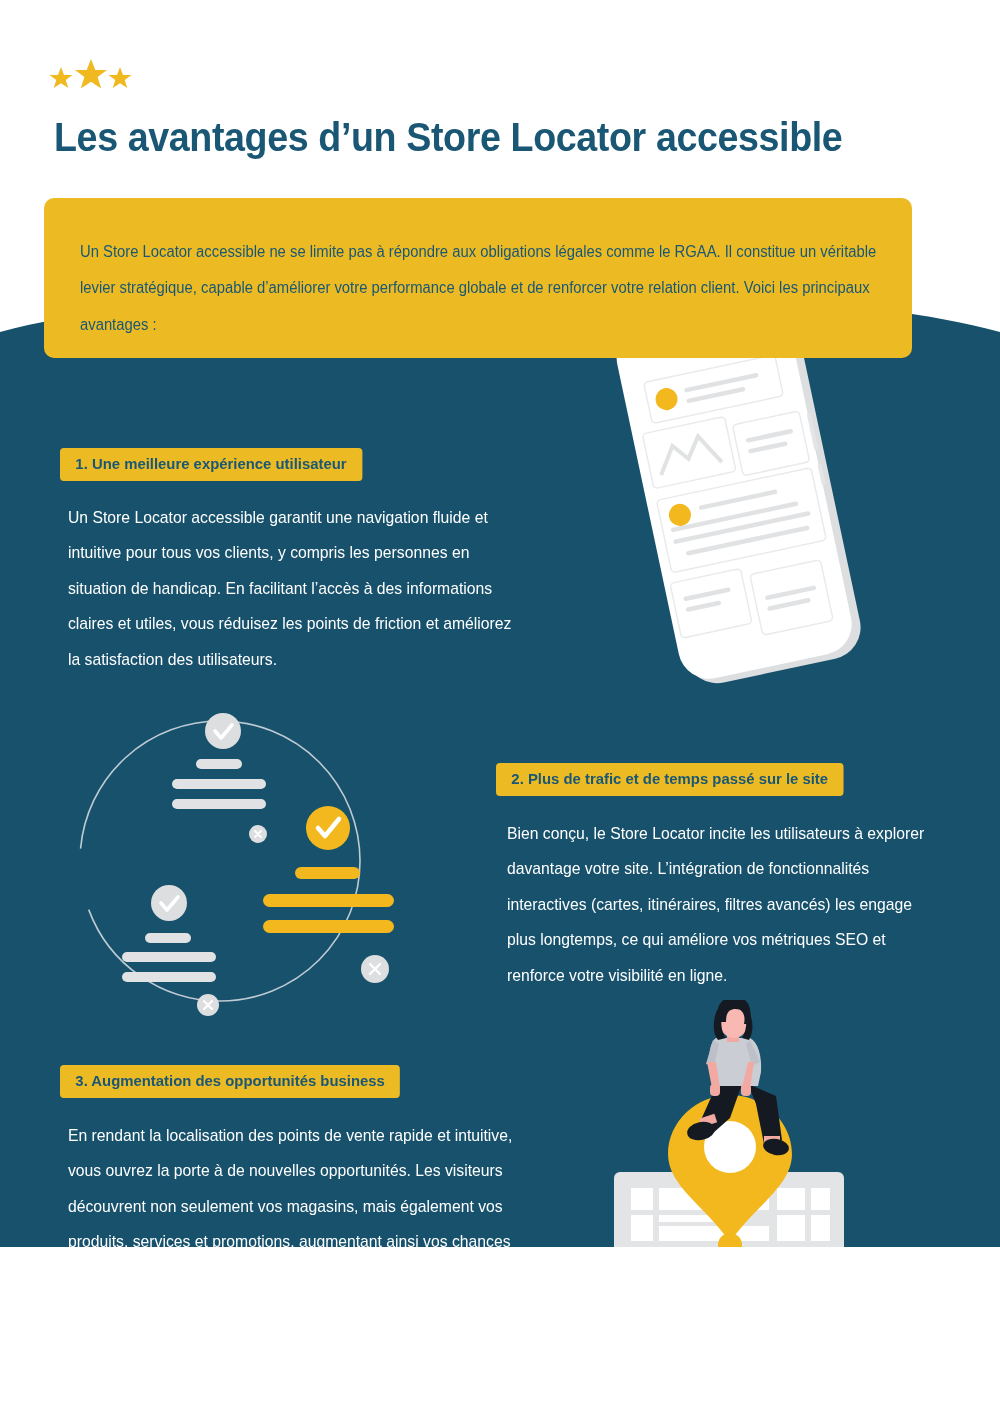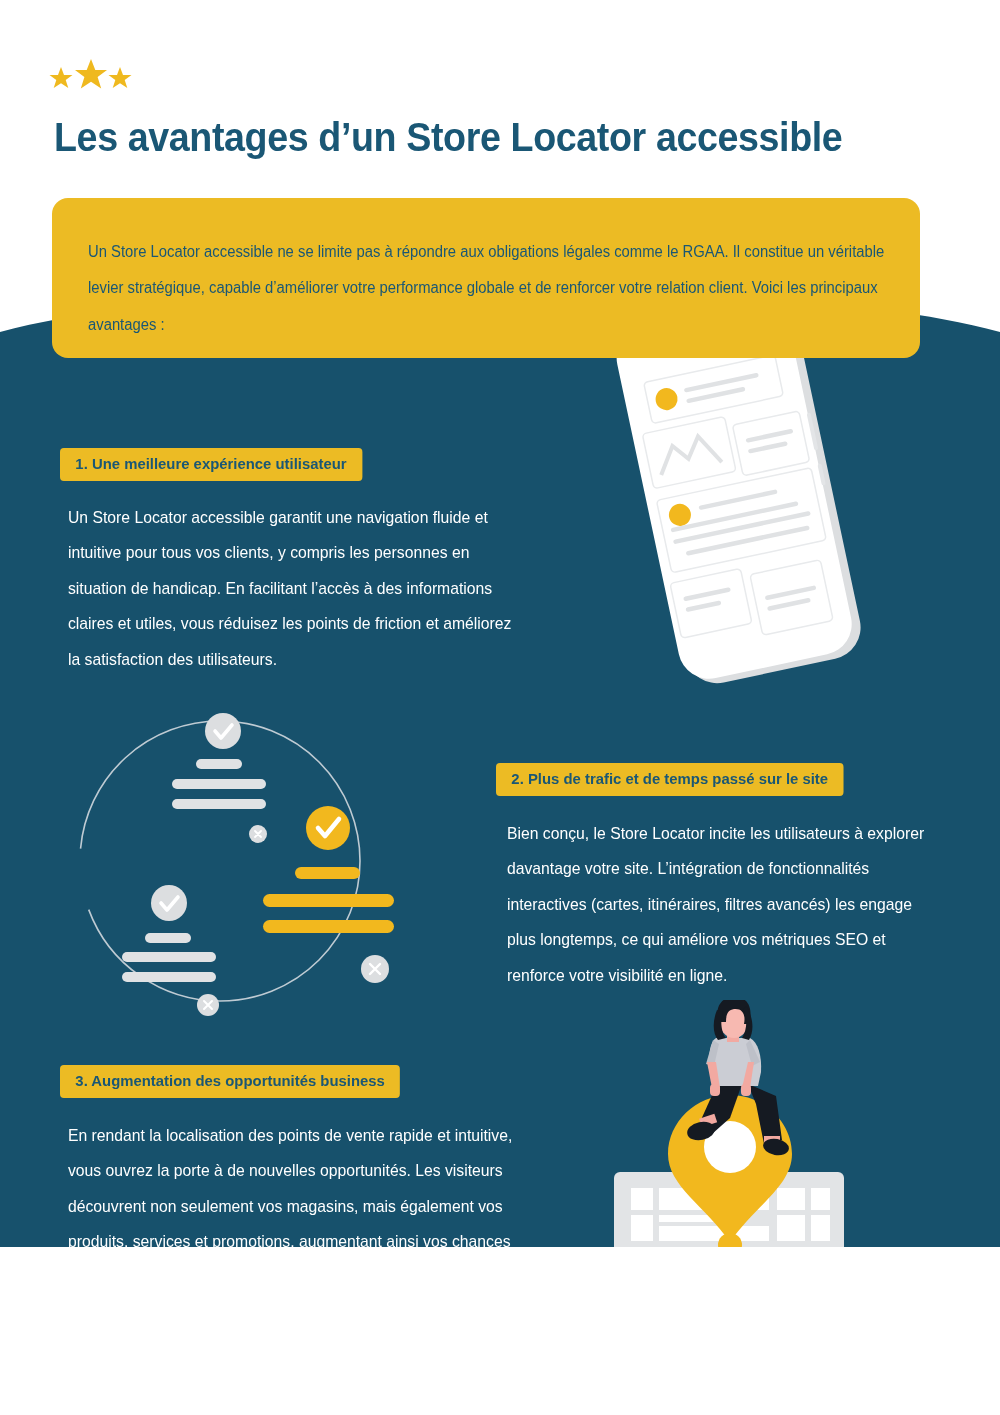--- a/index.html
+++ b/index.html
@@ -24,22 +24,22 @@
     position:absolute;left:54px;top:115px;z-index:20;
     font-size:40px;font-weight:bold;color:#1A5775;
     font-family:"Liberation Sans", sans-serif;
     letter-spacing:-0.4px;
     transform:scaleX(0.94);transform-origin:left center;
     white-space:nowrap;
   }
 
   
   #intro-box{
-    position:absolute;left:52px;top:198px;width:868px;height:160px;
-    background:#ECBB24;border-radius:16px;z-index:22;
+    position:absolute;left:44px;top:198px;width:868px;height:160px;
+    background:#ECBB24;border-radius:10px;z-index:22;
     box-sizing:border-box;padding:36px 36px 0 36px;
   }
   #intro-text{
     font-size:15.6px;color:#1A5775;line-height:2.33;
     transform:scaleX(0.95);transform-origin:left top;
     width:840px;
   }
 
   
   #phone-wrap{position:absolute;left:585px;top:300px;z-index:21;}

